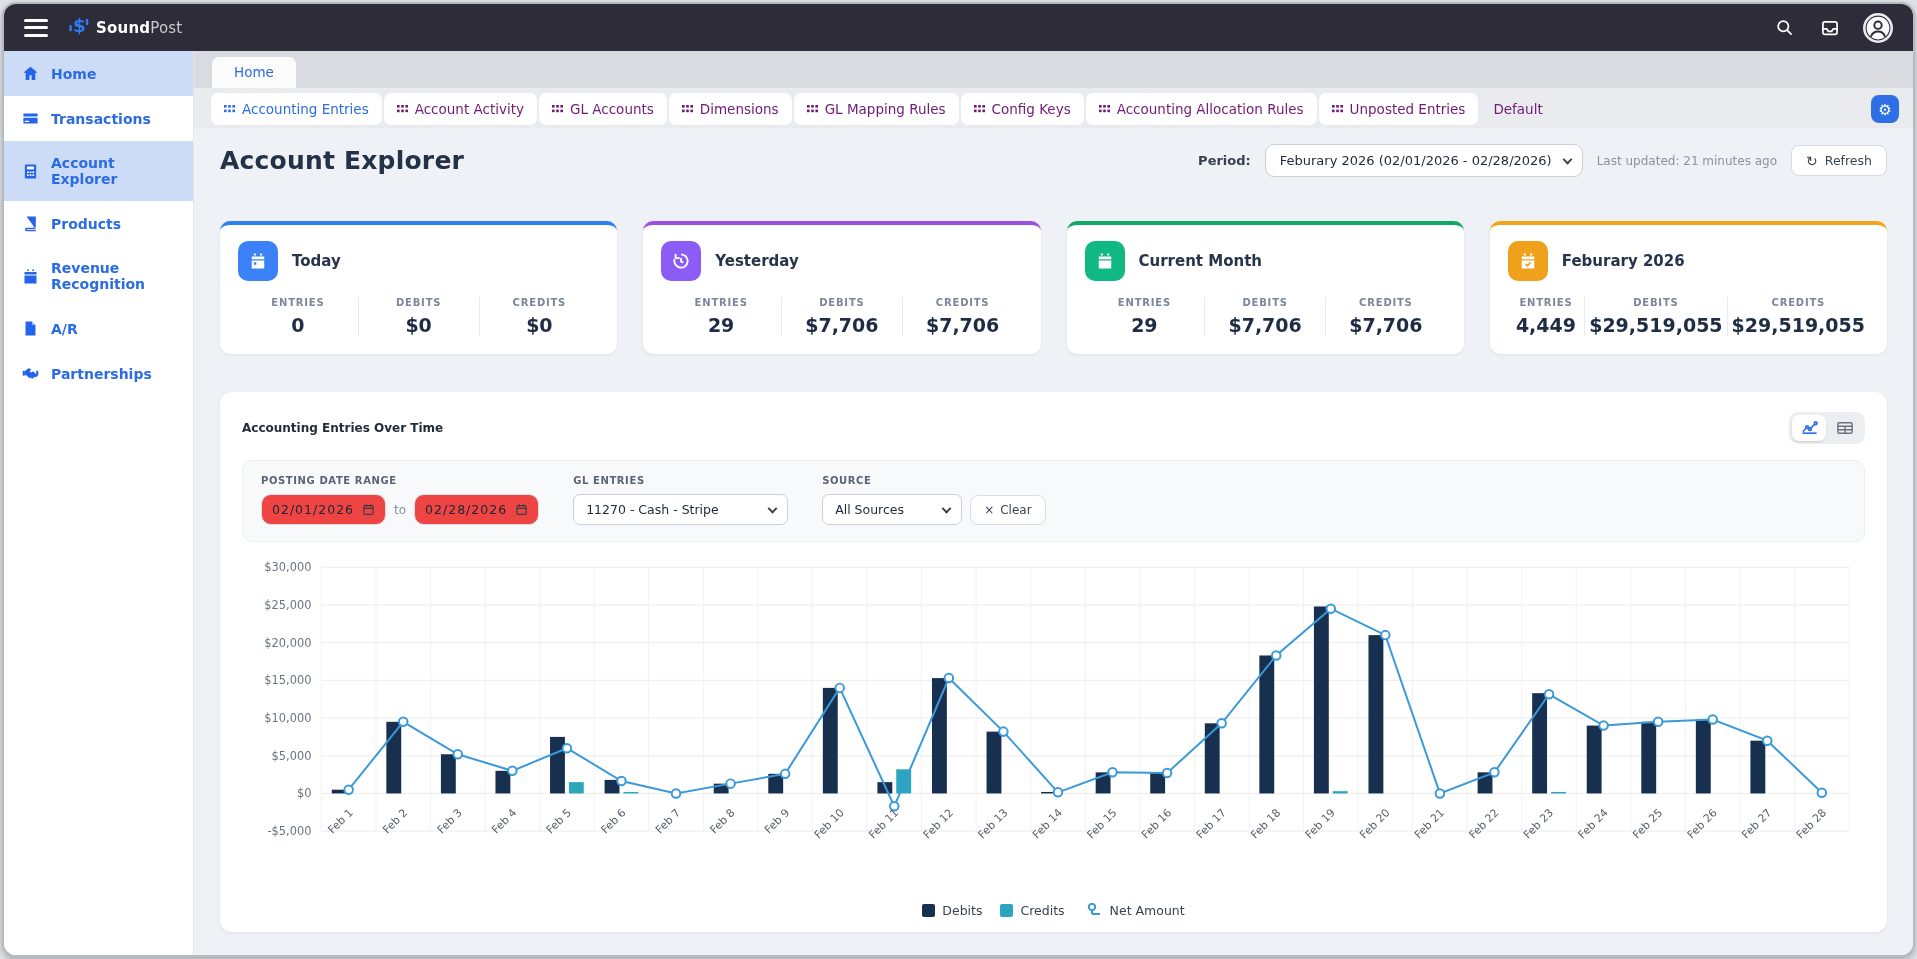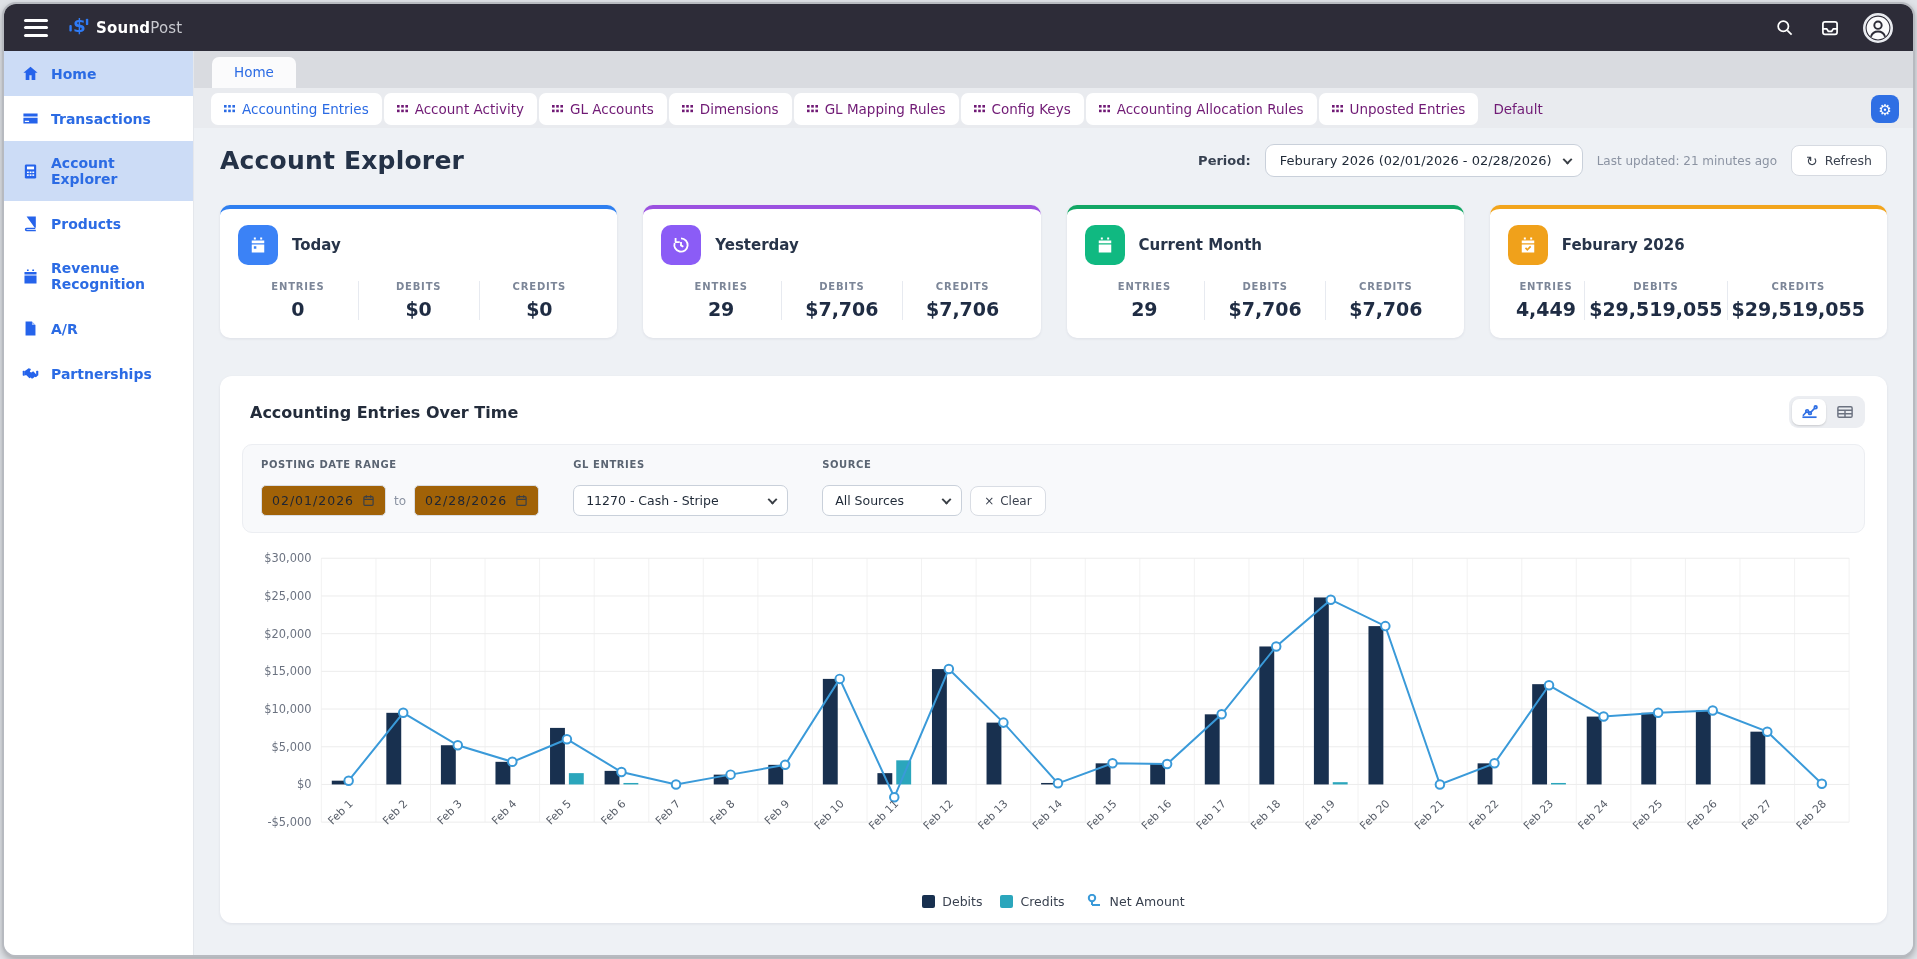--- a/index.html
+++ b/index.html
@@ -53,48 +53,48 @@
     font-size:13px; color:#1f2937; position:relative; cursor:pointer; white-space:nowrap; }
   .chev { position:absolute; right:11px; top:50%; width:7px; height:7px; border-right:2px solid #3a3f46;
     border-bottom:2px solid #3a3f46; transform:translateY(-70%) rotate(45deg); }
   .last-updated { font-size:12px; color:#8b93a2; }
   .refresh-btn { background:#fff; border:1px solid #d6dae1; border-radius:8px; padding:7px 14px;
     font-size:12.5px; color:#3c4350; display:flex; align-items:center; gap:7px; cursor:pointer;
     font-family:inherit; }
   .refresh-btn .rot { font-size:14px; line-height:1; }
 
   
-  .cards { display:grid; grid-template-columns:repeat(4,1fr); gap:26px; margin-top:28px; }
+  .cards { display:grid; grid-template-columns:repeat(4,1fr); gap:26px; margin-top:44px; }
   .card { background:#fff; border-radius:10px; border-top:4px solid #ccc; box-shadow:0 1px 3px rgba(20,30,60,.08);
     padding:16px 18px 18px; }
   .card-top { display:flex; align-items:center; gap:14px; }
   .card-ic { width:40px; height:40px; border-radius:10px; display:flex; align-items:center; justify-content:center; }
   .card-title { font-size:15px; font-weight:700; color:#273449; }
   .card-stats { display:flex; margin-top:16px; }
   .stat { flex:1; text-align:center; border-left:1px solid #e7eaf0; padding:0 4px; }
   .stat:first-child { border-left:none; }
   .stat-label { font-size:10px; font-weight:700; color:#7c8698; letter-spacing:.8px; }
   .stat-value { font-size:19px; font-weight:800; color:#1f2c43; margin-top:6px; white-space:nowrap; }
 
   
   .chart-card { background:#fff; border-radius:12px; box-shadow:0 1px 3px rgba(20,30,60,.08);
     margin-top:38px; padding:20px 22px 14px; }
   .chart-head { display:flex; align-items:center; justify-content:space-between; }
-  .chart-title { font-size:16px; font-weight:700; color:#232c3b;margin-left:8px; }
+  .chart-title { font-size:12px; font-weight:700; color:#232c3b; }
   .view-toggle { background:#eceef2; border-radius:9px; padding:3px; display:flex; gap:2px; }
   .view-btn { width:34px; height:26px; border:none; background:transparent; border-radius:7px;
     display:flex; align-items:center; justify-content:center; cursor:pointer; color:#6b7280; }
   .view-btn.active { background:#fff; box-shadow:0 1px 2px rgba(0,0,0,.15); color:#2f6fe4; }
 
   .filter-bar { background:#f8f9fb; border:1px solid #eceef2; border-radius:10px; margin-top:16px;
     padding:14px 18px 16px; display:flex; gap:34px; align-items:flex-end; }
-  .f-group { display:flex; flex-direction:column; gap:15px; }
+  .f-group { display:flex; flex-direction:column; gap:8px; }
   .f-label { font-size:10px; font-weight:700; color:#5a6472; letter-spacing:.6px; }
   .f-row { display:flex; align-items:center; gap:8px; }
-  .date-box { background:#a16207; border:1px solid #d9dde4; border-radius:5px; padding:7px 10px;
+  .date-box { background:#ef4444; border:1px solid #d9dde4; border-radius:10px; padding:7px 10px;
     font-size:12.5px; letter-spacing:1px; color:#202633; display:flex; align-items:center; gap:8px; cursor:text; }
   .to-label { font-size:12px; color:#8b93a2; }
   .sel-sm { font-size:12.5px; padding:7px 26px 7px 12px; border-radius:7px; }
   .clear-btn { background:#fff; border:1px solid #d9dde4; border-radius:8px; padding:7px 13px;
     font-size:12px; color:#3c4350; display:flex; gap:6px; align-items:center; cursor:pointer; font-family:inherit; }
 
   .chart-wrap { margin-top:10px; }
   .legend { display:flex; justify-content:center; gap:18px; align-items:center; margin-top:2px;
     font-size:12.5px; color:#3a4250; }
   .lg-item { display:flex; align-items:center; gap:7px; }

